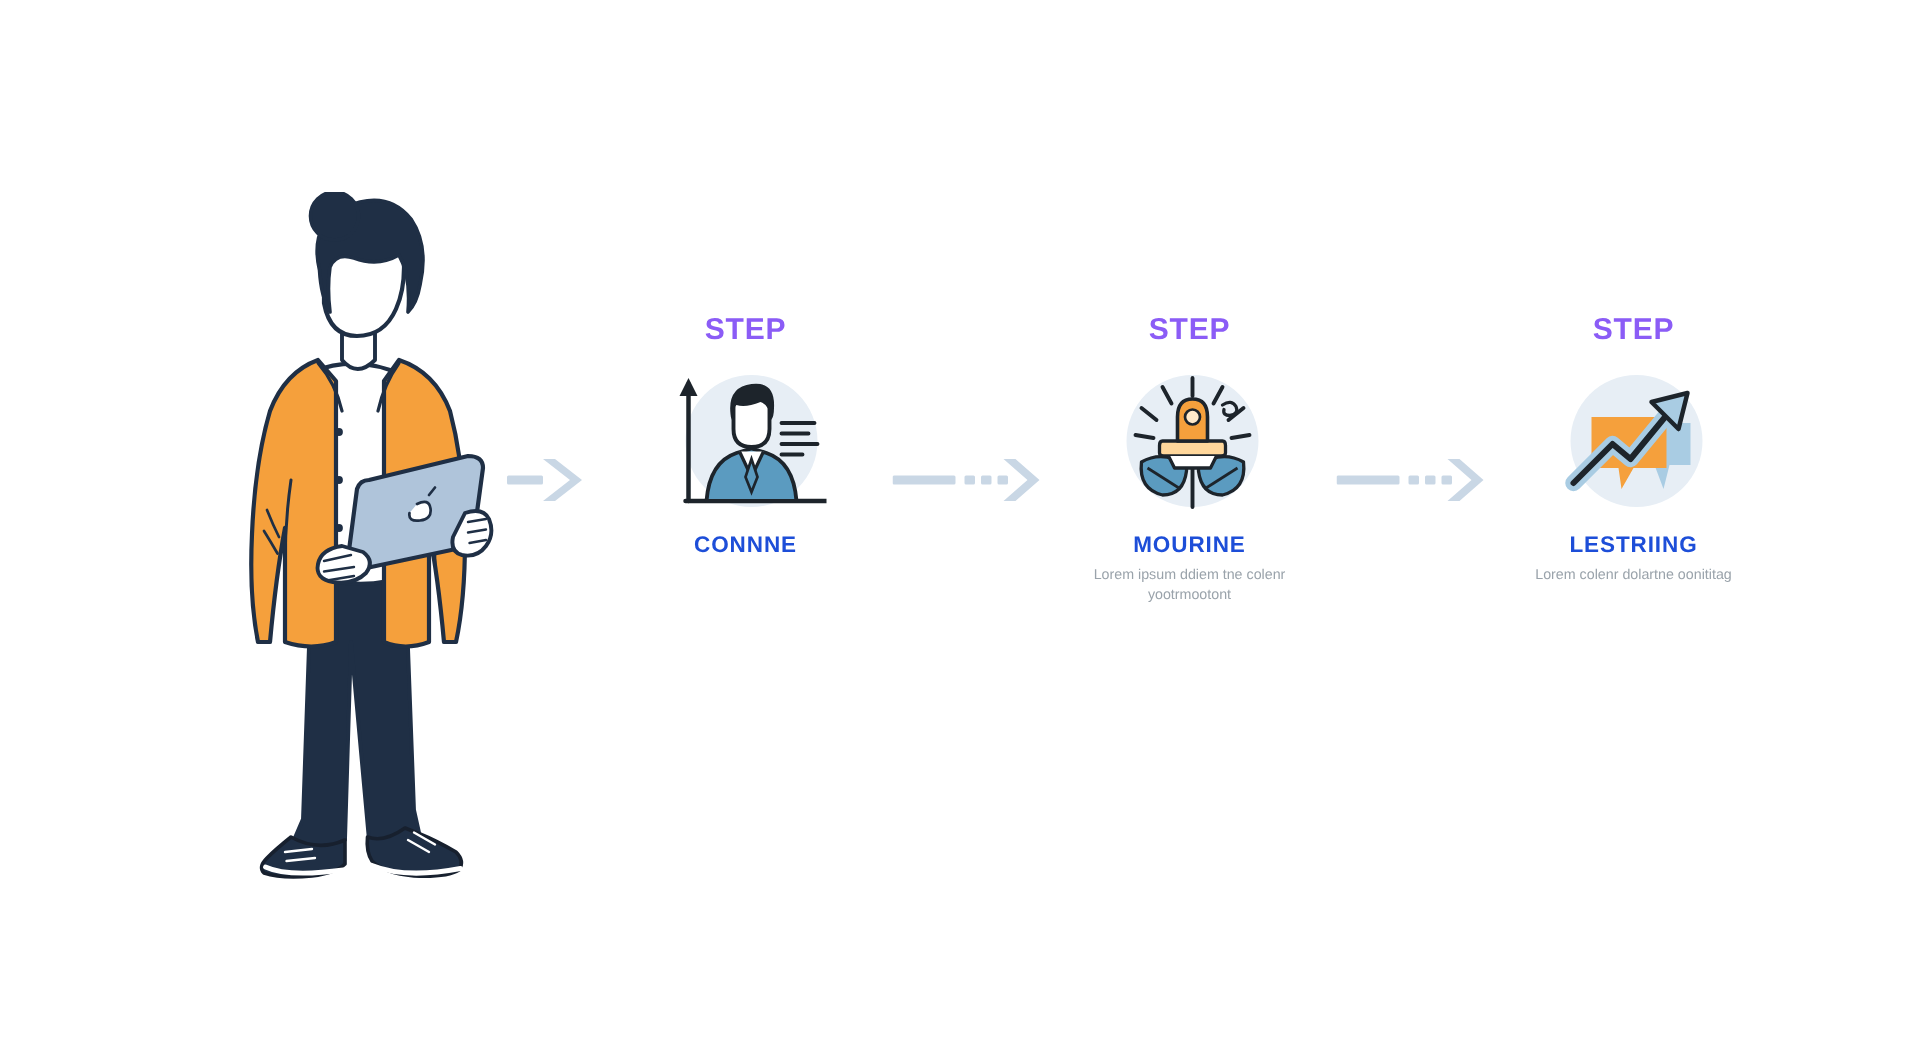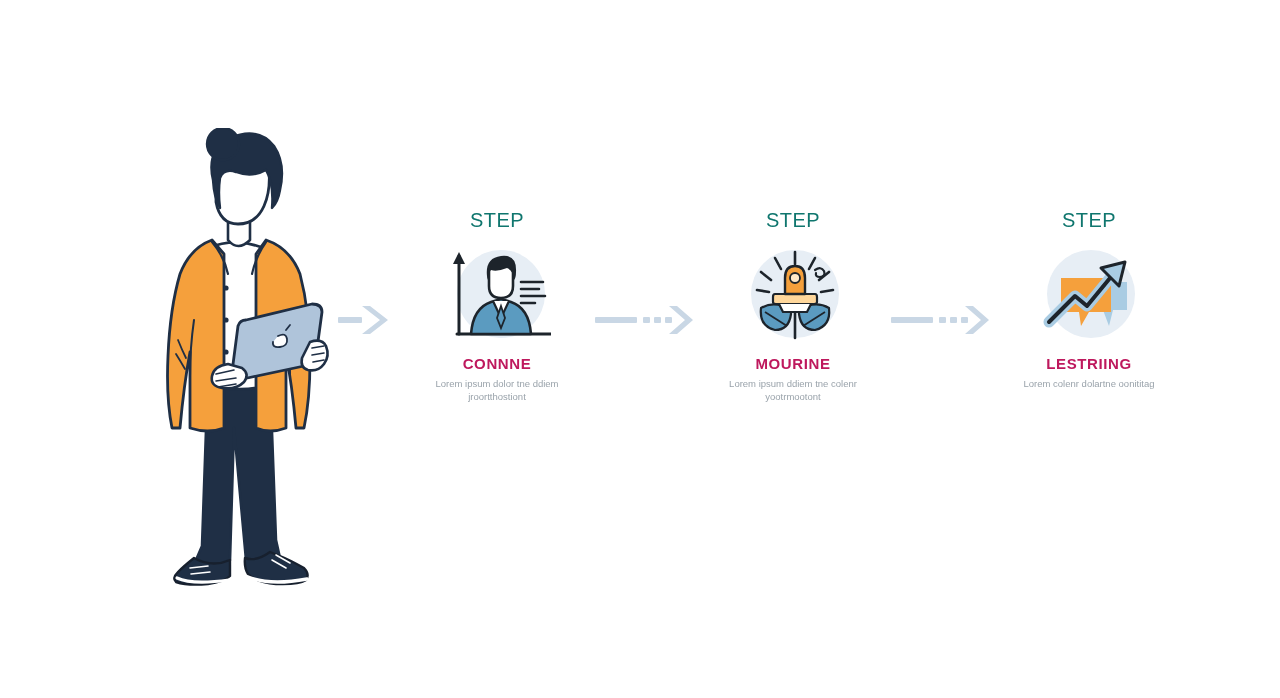--- a/index.html
+++ b/index.html
@@ -56,37 +56,37 @@
     flex: 0 0 auto;
     width: 178px;
     display: flex;
     flex-direction: column;
     align-items: center;
   }
 
   .step-kicker {
     font-size: 20px;
     letter-spacing: 0.5px;
-    color: #0f766e;
-    font-weight: 400;
+    color: #8b5cf6;
+    font-weight: 700;
     margin-bottom: 12px;
     line-height: 1;
   }
 
   .step-icon-wrap {
     width: 100px;
     height: 100px;
     position: relative;
     margin-bottom: 14px;
   }
 
   .step-title {
     font-size: 15px;
     font-weight: 700;
-    color: #be185d;
+    color: #1d4ed8;
     letter-spacing: 0.6px;
     margin-bottom: 4px;
     text-align: center;
     line-height: 1.1;
   }
 
   .step-desc {
     font-size: 9.5px;
     color: #9aa3ab;
     text-align: center;
@@ -175,21 +175,20 @@
           <path d="M54 64 L50 76 L54 86 L58 76 Z" fill="#5B9BC0" stroke="#1D242B" stroke-width="1.8"></path>
 
           <path d="M42 30 Q42 18 54 18 Q66 18 66 30 L66 44 Q66 56 54 56 Q42 56 42 44 Z" fill="#ffffff" stroke="#1D242B" stroke-width="2.6"></path>
 
           <path d="M40 34 Q38 16 54 14 Q70 12 69 30 Q69 36 67 38 Q66 28 60 26 Q50 30 44 28 Q41 30 41 38 Q40 36 40 34 Z" fill="#1D242B"></path>
 
           <path d="M74 40 L96 40 M74 47 L92 47 M74 54 L98 54 M74 61 L88 61" stroke="#1D242B" stroke-width="2.6" stroke-linecap="round" fill="none"></path>
         </svg>
       </div>
       <div class="step-title">CONNNE</div>
-      <div class="step-desc">Lorem ipsum dolor tne ddiem jroortthostiont</div>
     </div>
 
     <div class="arrow-cell mid">
       <svg width="100" height="36" viewBox="0 0 100 36">
         <rect x="0" y="15" width="42" height="6" rx="1" fill="#C9D7E5"></rect>
         <rect x="48" y="15" width="7" height="6" rx="1" fill="#C9D7E5"></rect>
         <rect x="59" y="15" width="7" height="6" rx="1" fill="#C9D7E5"></rect>
         <rect x="70" y="15" width="7" height="6" rx="1" fill="#C9D7E5"></rect>
         <path d="M82 4 L98 18 L82 32 L74 32 L90 18 L74 4 Z" fill="#C9D7E5"></path>
       </svg>

